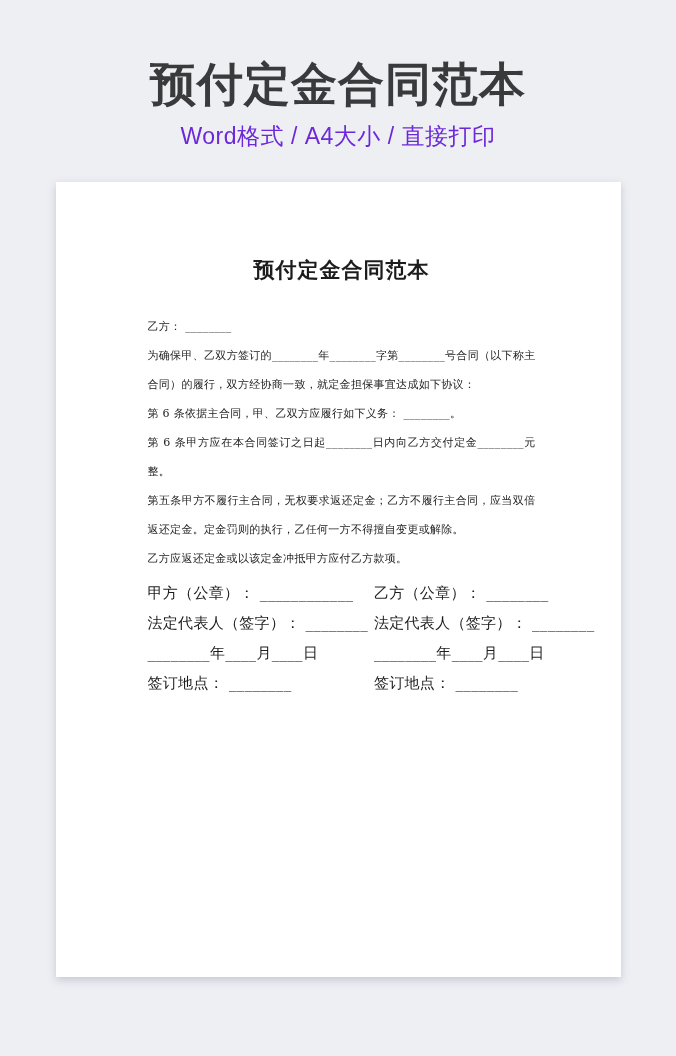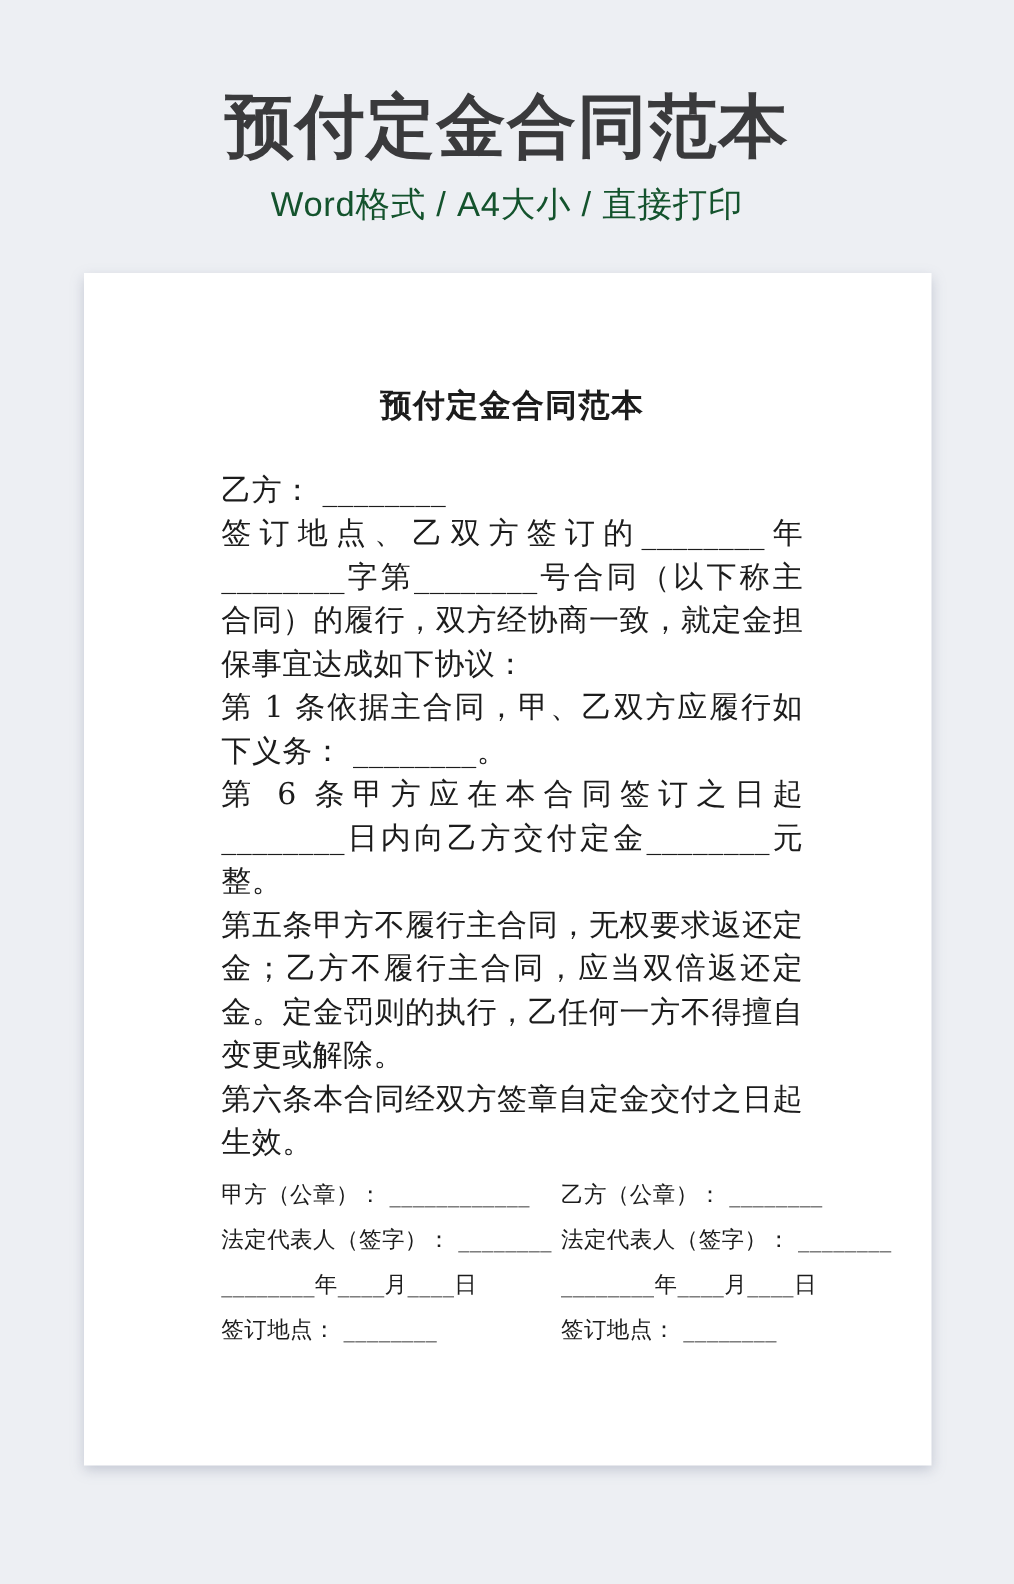--- a/index.html
+++ b/index.html
@@ -20,21 +20,21 @@
     font-size: 46px;
     font-weight: 700;
     letter-spacing: 1px;
     color: #3a3a3c;
     line-height: 1.15;
   }
   .header-subtitle {
     margin: 10px 0 0;
     font-size: 23px;
     font-weight: 400;
-    color: #14532d;
+    color: #6d28d9;
     letter-spacing: 0.5px;
   }
   .doc-page {
     width: 565px;
     height: 795px;
     margin: 30px auto 0;
     background: #ffffff;
     box-shadow: 0 3px 8px rgba(120, 130, 155, 0.35);
     box-sizing: border-box;
     padding: 74px 85px 0 92px;
@@ -43,21 +43,21 @@
   }
   .doc-title {
     margin: 0 0 28px;
     font-size: 21px;
     font-weight: 700;
     text-align: center;
     letter-spacing: 1px;
   }
   .para {
     margin: 0;
-    font-size: 20px;
+    font-size: 11px;
     line-height: 29px;
     text-align: justify;
     letter-spacing: 0.3px;
   }
   .sig {
     display: grid;
     grid-template-columns: 1fr 1fr;
     column-gap: 6px;
     margin-top: 5px;
   }
@@ -74,25 +74,25 @@
 
 <div class="header">
   <h1 class="header-title">预付定金合同范本</h1>
   <p class="header-subtitle">Word格式 / A4大小 / 直接打印</p>
 </div>
 
 <div class="doc-page">
   <h2 class="doc-title">预付定金合同范本</h2>
 
   <p class="para">乙方： ________</p>
-  <p class="para">签订地点、乙双方签订的________年________字第________号合同（以下称主合同）的履行，双方经协商一致，就定金担保事宜达成如下协议：</p>
-  <p class="para">第 1 条依据主合同，甲、乙双方应履行如下义务： ________。</p>
+  <p class="para">为确保甲、乙双方签订的________年________字第________号合同（以下称主合同）的履行，双方经协商一致，就定金担保事宜达成如下协议：</p>
+  <p class="para">第 6 条依据主合同，甲、乙双方应履行如下义务： ________。</p>
   <p class="para">第 6 条甲方应在本合同签订之日起________日内向乙方交付定金________元整。</p>
   <p class="para">第五条甲方不履行主合同，无权要求返还定金；乙方不履行主合同，应当双倍返还定金。定金罚则的执行，乙任何一方不得擅自变更或解除。</p>
-  <p class="para">第六条本合同经双方签章自定金交付之日起生效。</p>
+  <p class="para">乙方应返还定金或以该定金冲抵甲方应付乙方款项。</p>
 
   <div class="sig">
     <p>甲方（公章）： ____________</p>
     <p>乙方（公章）： ________</p>
     <p>法定代表人（签字）： ________</p>
     <p>法定代表人（签字）： ________</p>
     <p>________年____月____日</p>
     <p>________年____月____日</p>
     <p>签订地点： ________</p>
     <p>签订地点： ________</p>

